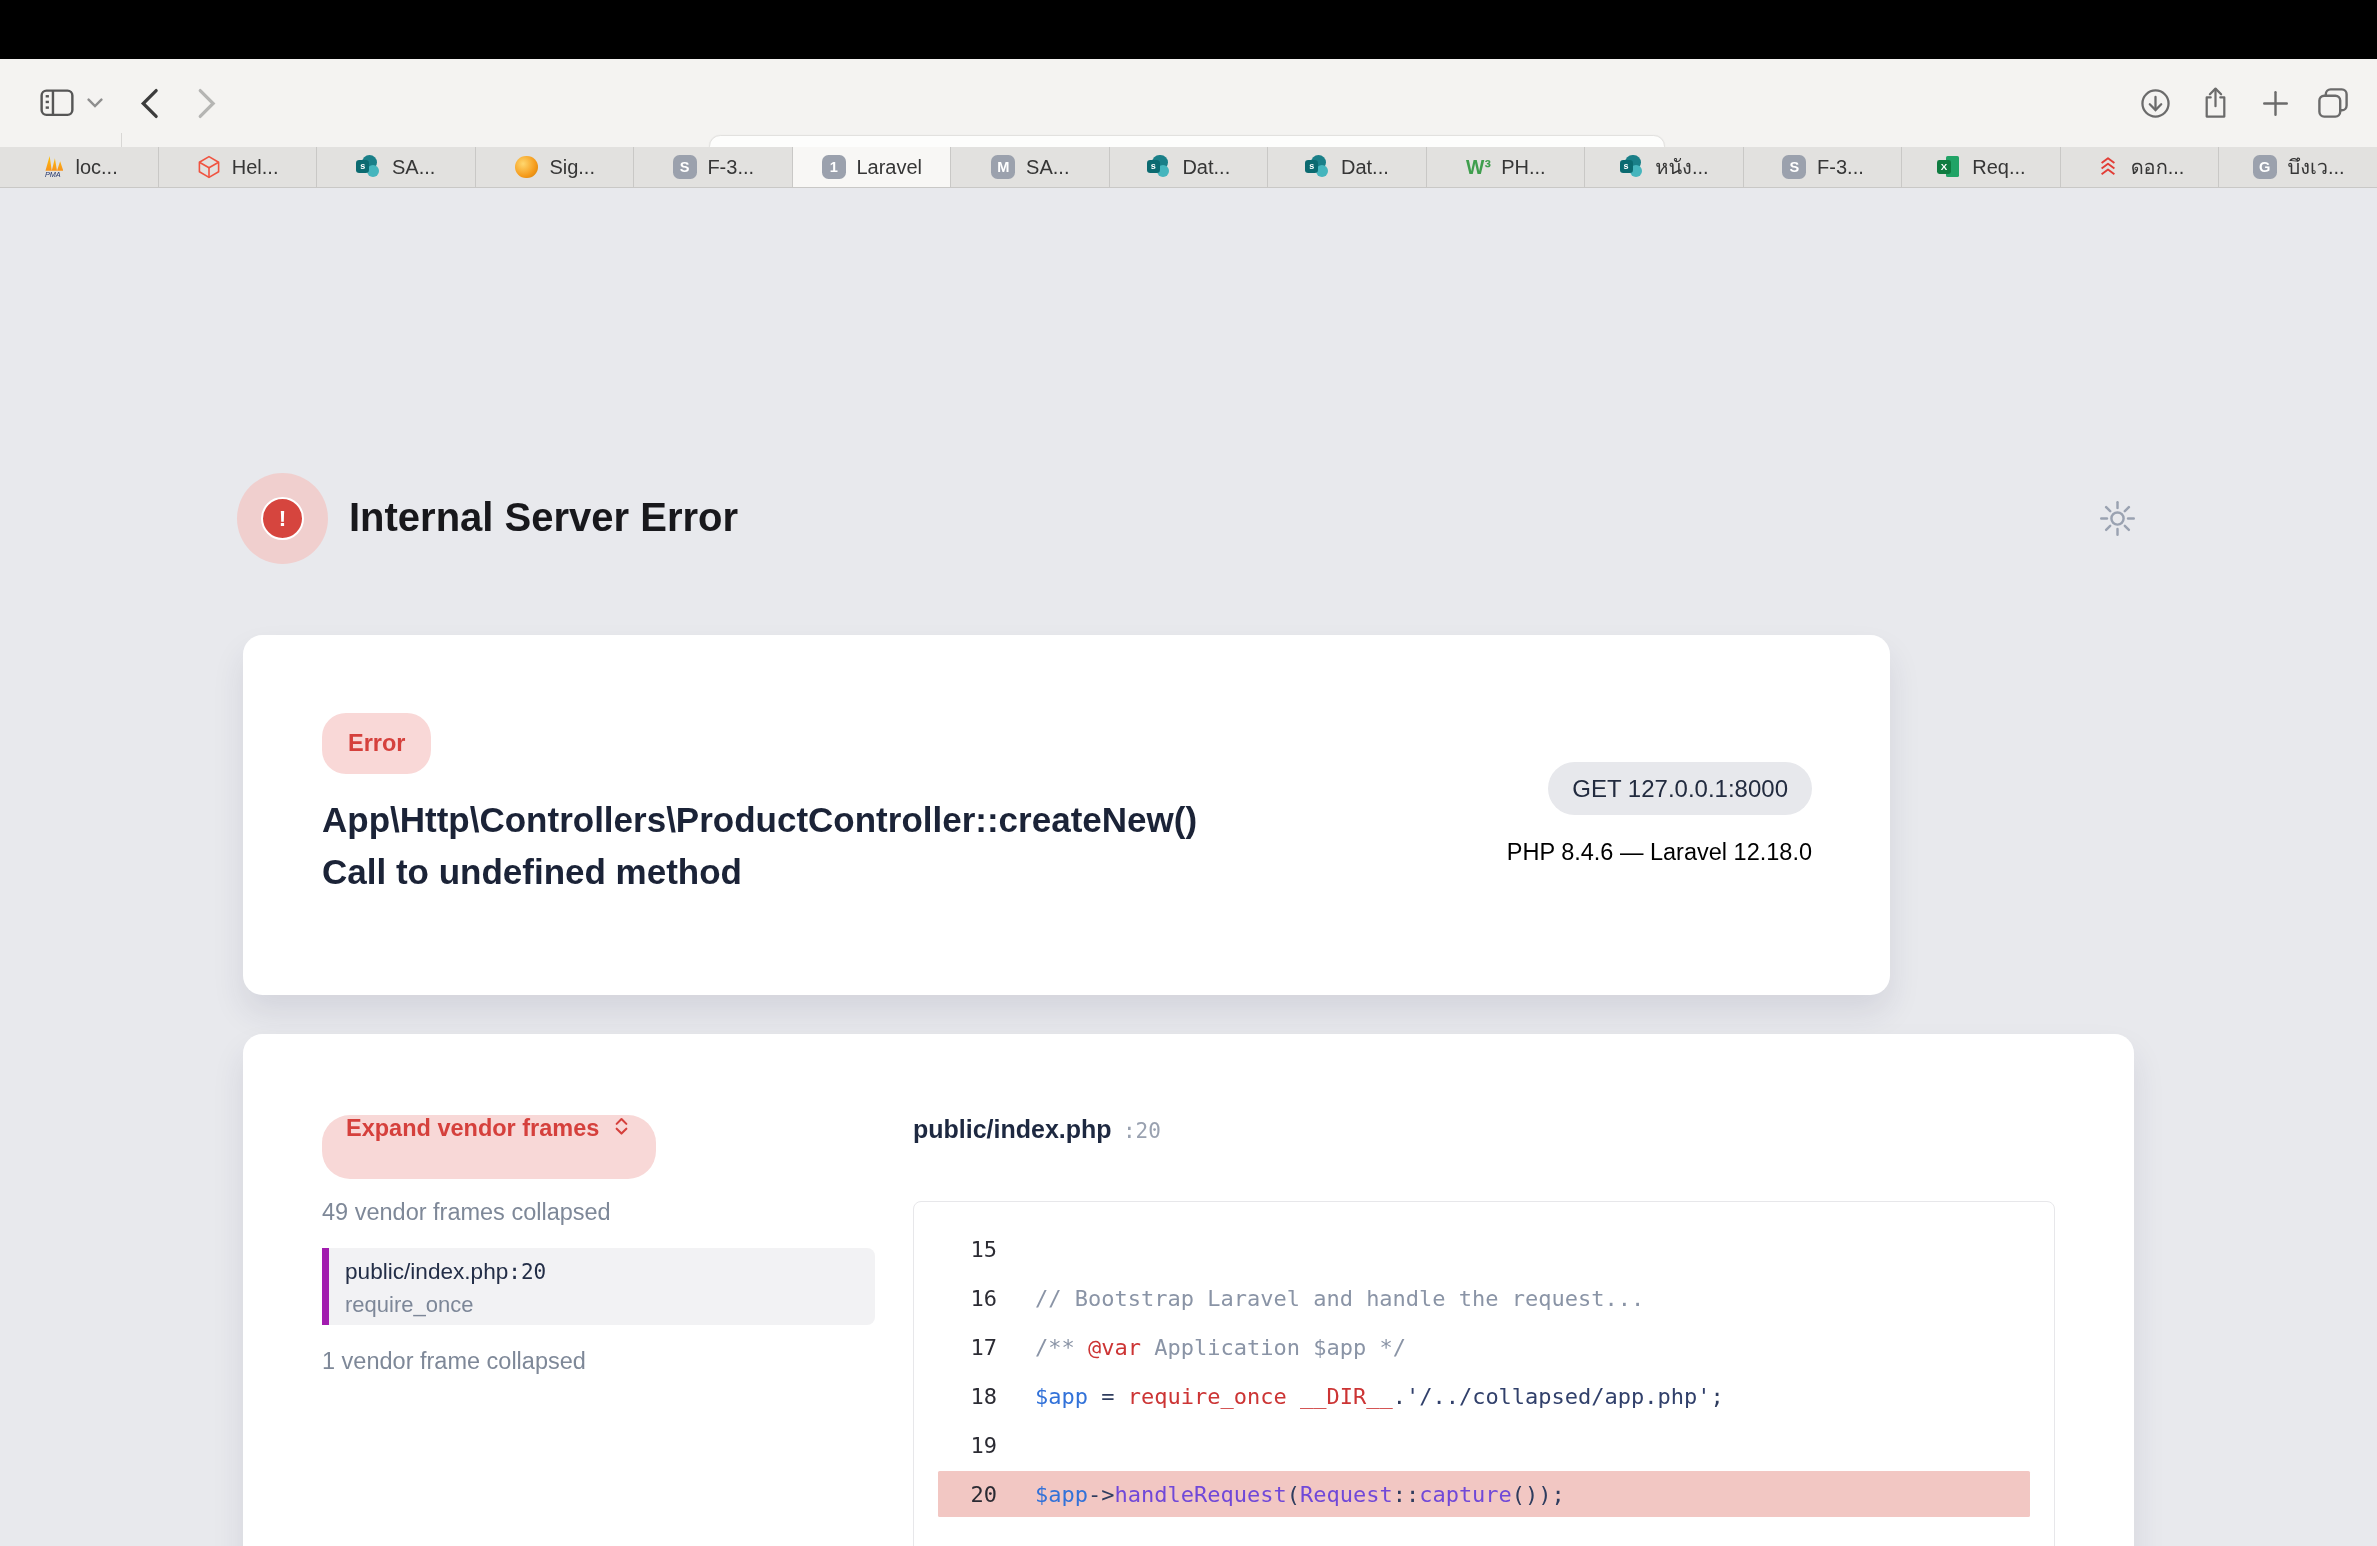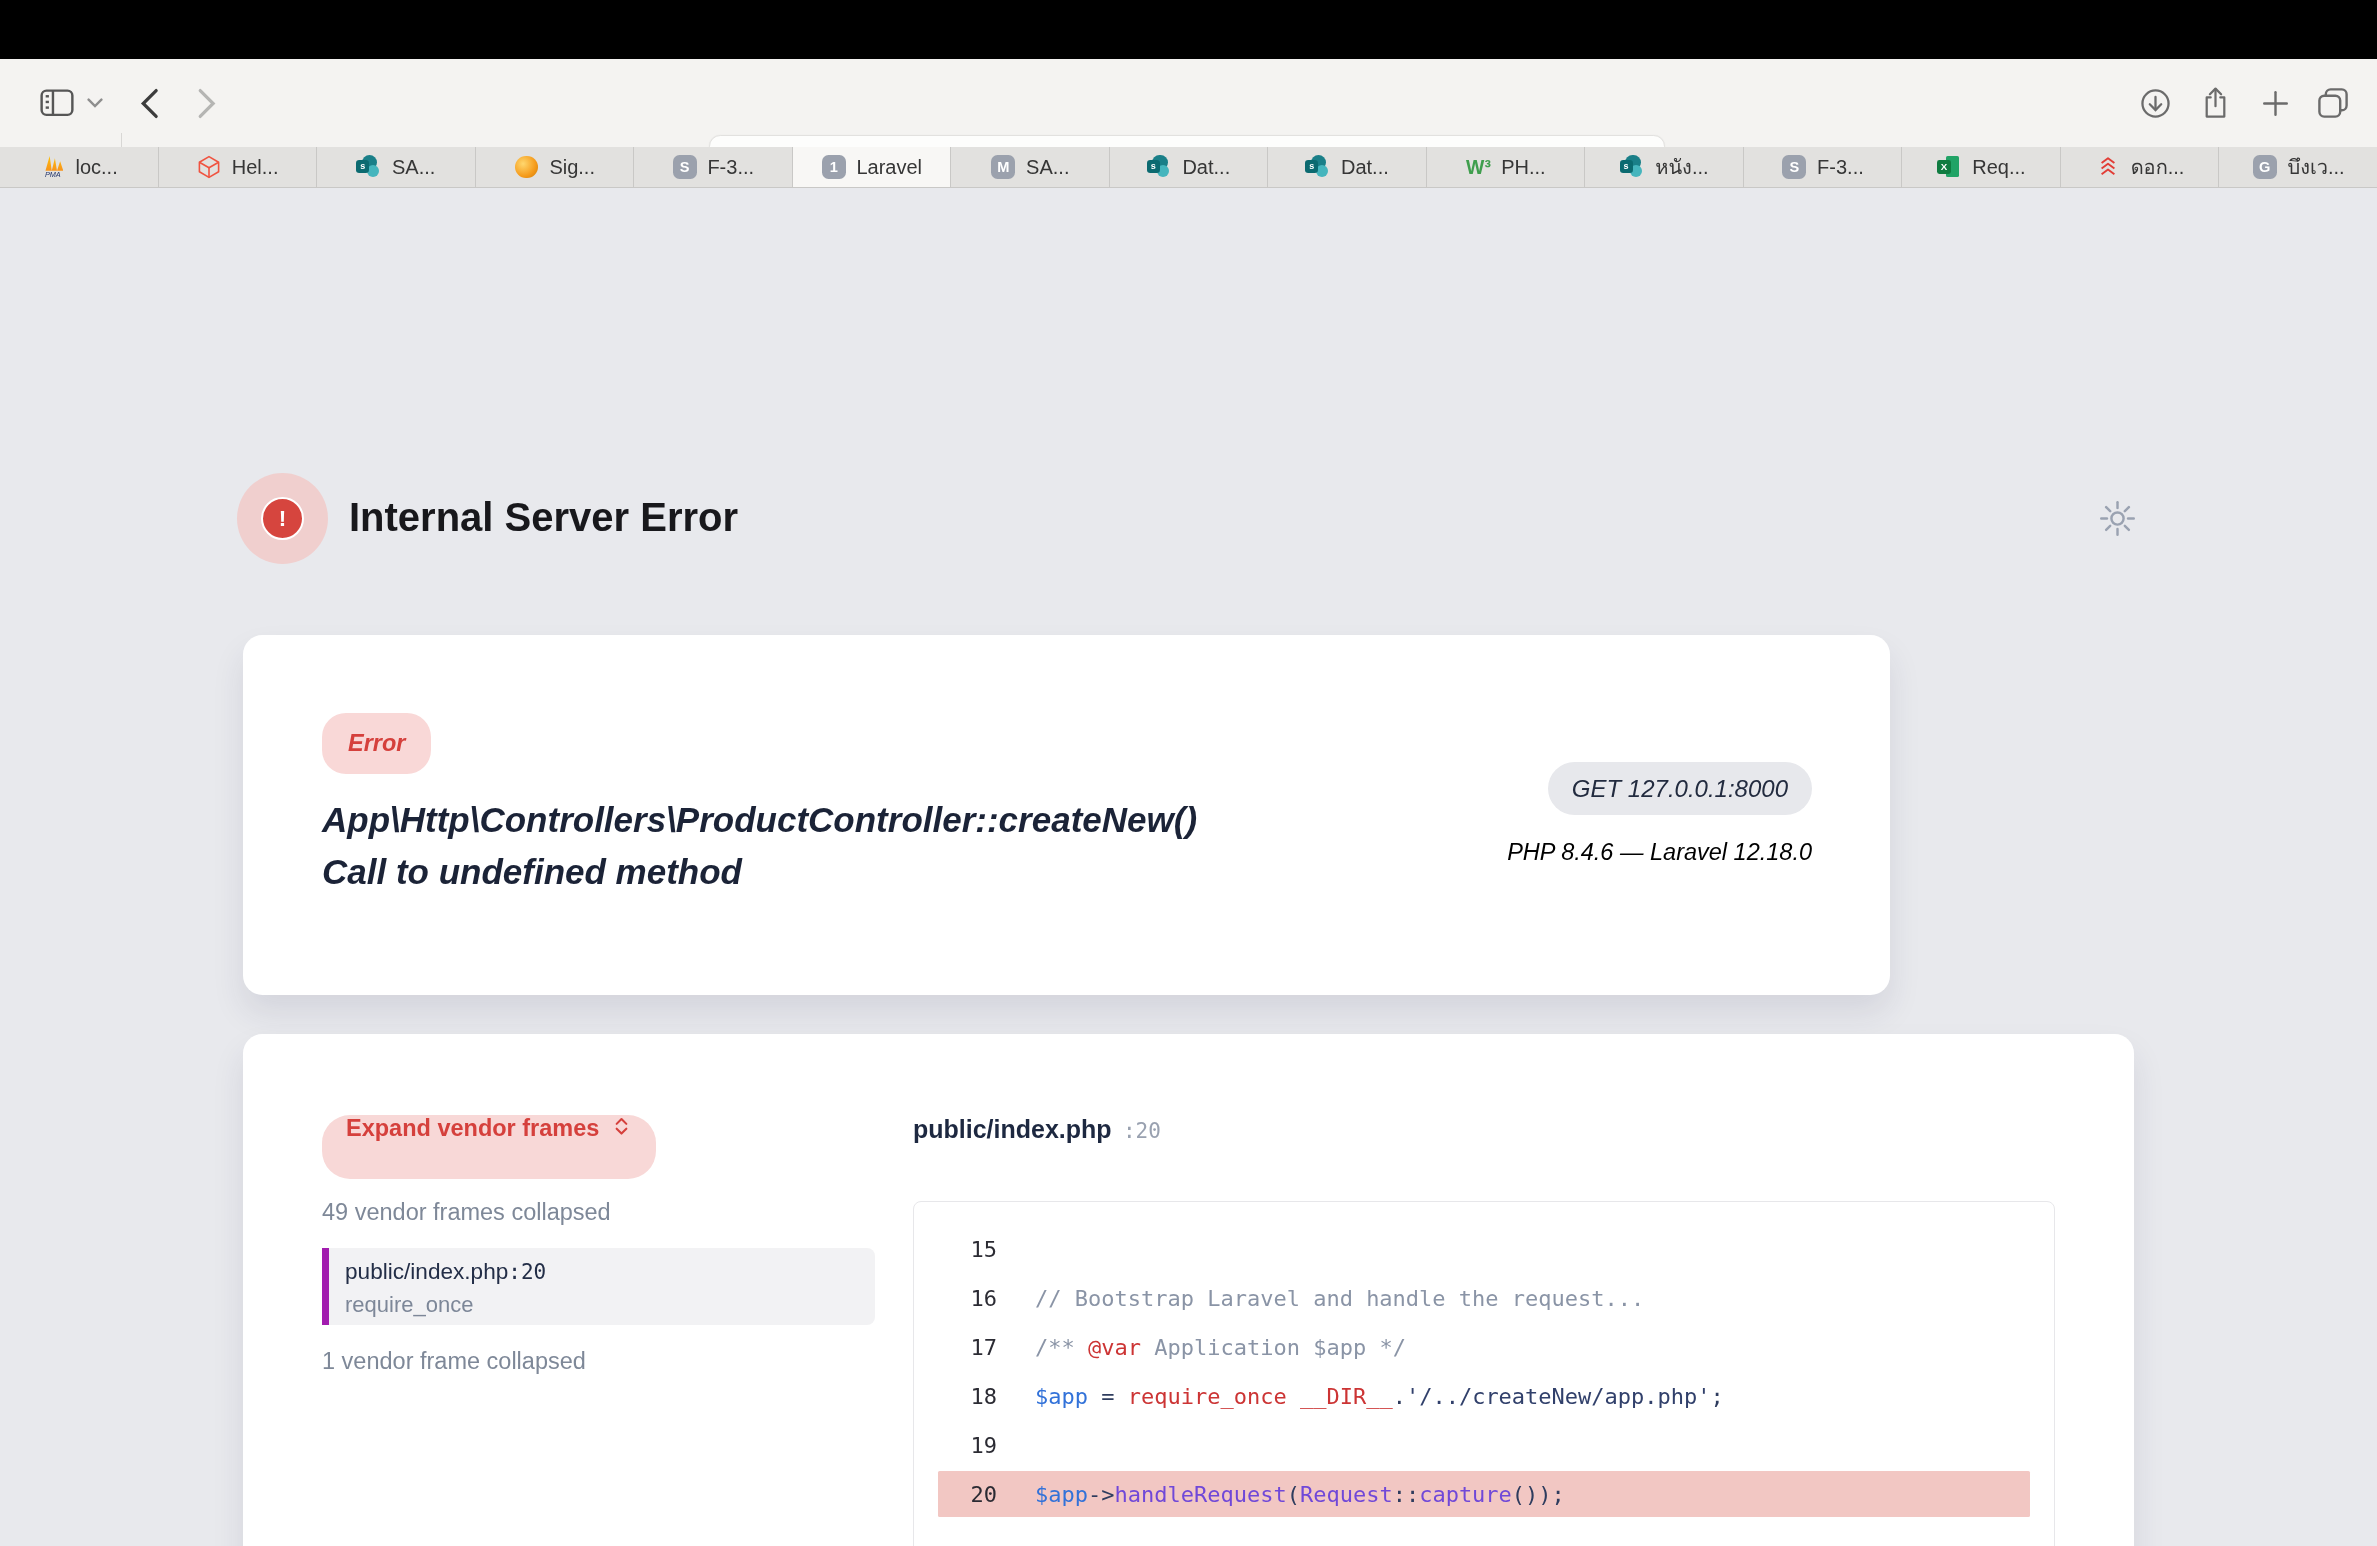--- a/index.html
+++ b/index.html
@@ -41,21 +41,21 @@
   .pma-txt{font-size:7.3px;font-weight:400;font-style:italic;color:#24356b;line-height:7.3px;}
   
   .page{position:absolute;left:0;top:188px;width:2377px;height:1358px;background:#e8e9ed;}
   .hdr-icon{position:absolute;left:237px;top:285px;width:91px;height:91px;border-radius:50%;
     background:#f0cfce;display:flex;align-items:center;justify-content:center;}
   .hdr-icon-inner{width:39px;height:39px;border-radius:50%;background:#d6453e;border:2.4px solid #fff;
     color:#fff;font-weight:800;font-size:22.6px;display:flex;align-items:center;justify-content:center;}
   .page-title{position:absolute;left:349px;top:307px;font-size:40px;font-weight:700;color:#18181c;}
   .theme-toggle{position:absolute;left:2098px;top:311px;width:39px;height:39px;}
   .card{position:absolute;background:#fff;border-radius:19.4px;box-shadow:0 18px 32px rgba(40,44,80,.10);}
-  .card1{left:243px;top:447px;width:1647px;height:360px;font-style:italic;}
+  .card1{left:243px;top:447px;width:1647px;height:360px;}
   .card2{left:243px;top:846px;width:1891px;height:809px;}
   .err-badge{position:absolute;left:79px;top:78px;height:61px;padding:0 26px;background:#f9d8d7;
     border-radius:24px;display:flex;align-items:center;color:#d5403c;font-size:23.5px;font-weight:600;}
   .exc-title{position:absolute;left:79px;top:159px;width:1213px;font-size:35px;font-weight:600;
     color:#1b2337;line-height:52px;}
   .get-badge{position:absolute;right:78px;top:127px;height:53px;padding:0 24px;background:#e7e8ec;
     border-radius:27px;display:flex;align-items:center;color:#222b3f;font-size:24px;font-weight:500;}
   .versions{position:absolute;right:78px;top:204px;color:#000000;font-size:23.5px;}
   .expand-btn{position:absolute;left:79px;top:81px;height:64px;padding:0 24px;background:#f8d8d7;
     border-radius:28px;display:flex;gap:11.3px;color:#d5403c;font-size:23.5px;font-weight:600;}
@@ -331,21 +331,21 @@
           <div class="code-row">
             <span class="ln">16</span>
             <span class="tx"><span class="t-comment">// Bootstrap Laravel and handle the request...</span></span>
           </div>
           <div class="code-row">
             <span class="ln">17</span>
             <span class="tx"><span class="t-comment">/** </span><span class="t-red">@var</span><span class="t-comment"> Application $app */</span></span>
           </div>
           <div class="code-row">
             <span class="ln">18</span>
-            <span class="tx"><span class="t-blue">$app</span><span class="t-navy"> = </span><span class="t-red">require_once</span><span class="t-navy"> </span><span class="t-red">__DIR__</span><span class="t-navy">.</span><span class="t-string">'/../createNew/app.php'</span><span class="t-navy">;</span></span>
+            <span class="tx"><span class="t-blue">$app</span><span class="t-navy"> = </span><span class="t-red">require_once</span><span class="t-navy"> </span><span class="t-red">__DIR__</span><span class="t-navy">.</span><span class="t-string">'/../collapsed/app.php'</span><span class="t-navy">;</span></span>
           </div>
           <div class="code-row">
             <span class="ln">19</span>
             <span class="tx"></span>
           </div>
           <div class="code-row hl">
             <span class="ln">20</span>
             <span class="tx"><span class="t-blue">$app</span><span class="t-navy">-&gt;</span><span class="t-purple">handleRequest</span><span class="t-navy">(</span><span class="t-purple">Request</span><span class="t-navy">::</span><span class="t-purple">capture</span><span class="t-navy">());</span></span>
           </div>
         </div>

